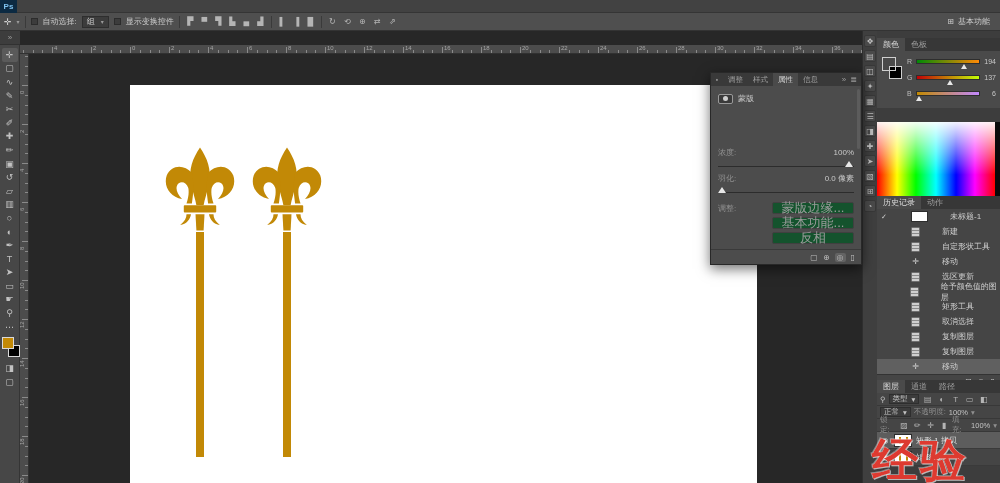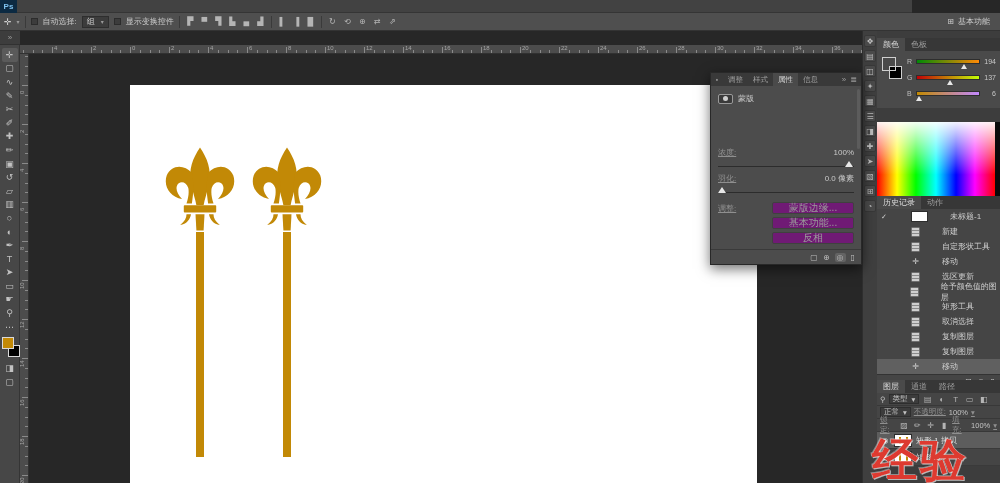--- a/index.html
+++ b/index.html
@@ -2,21 +2,21 @@
 <html><head>
 <meta charset="utf-8">
 <style>
   * { margin:0; padding:0; box-sizing:border-box; }
   html,body { width:1000px; height:483px; overflow:hidden; background:#272727;
     font-family:"Liberation Sans","DejaVu Sans",sans-serif; color:#d6d6d6; }
   .abs { position:absolute; }
   #app { position:relative; width:1000px; height:483px; }
 
   
-  #menubar { left:0; top:0; width:912px; height:13px; background:#424242;
+  #menubar { left:0; top:0; width:1000px; height:13px; background:#424242;
     display:flex; align-items:center; font-size:8px; color:#d8d8d8; border-bottom:1px solid #353535;}
   #ps-logo { width:17px; height:13px; background:#0c2a42; color:#7fc3f0; font-size:8px;
     display:flex; align-items:center; justify-content:center; font-weight:bold; margin-right:6px;}
   .menu-item { padding:0 7px; height:13px; display:flex; align-items:center; cursor:default; }
 
   
   #optionsbar { left:0; top:13px; width:1000px; height:18px; background:#4f4f4f;
     border-bottom:1px solid #333; display:flex; align-items:center; font-size:8px; gap:5px; padding:0 4px; color:#c9c9c9;}
   .sep { width:1px; height:12px; background:#3a3a3a; }
   .opt-icon { font-size:9px; color:#d0d0d0; }
@@ -130,23 +130,23 @@
   .mask-icon { width:15px; height:10px; background:#3a3a3a; border:1px solid #9a9a9a; border-radius:2px;
     display:flex; align-items:center; justify-content:center; margin-right:5px;}
   .mask-icon b { width:5px; height:5px; border-radius:50%; background:#cfcfcf; }
   .vm-thumb { width:24px; height:16px; border:1px solid #2e2e2e; margin-right:6px;
     background:repeating-linear-gradient(90deg,#bdbdbd,#bdbdbd 2px,#7d7d7d 2px,#7d7d7d 4px);}
   .prop-actions { margin-left:auto; display:flex; gap:4px; }
   .prop-actions span { font-size:9px; color:#c5c5c5; }
   .slider { position:absolute; left:7px; right:7px; height:1px; background:#2c2c2c; }
   .slider-thumb { position:absolute; top:-5px; width:0; height:0; border-left:4px solid transparent;
     border-right:4px solid transparent; border-bottom:6px solid #e8e8e8;}
-  .dim { color:#8f8f8f;text-decoration:underline; }
-  .props-btn { width:82px; height:12px; background:#701a75; border:1px solid #404040; border-radius:2px;
-    font-size:10px; color:#9a9a9a; display:flex; align-items:center; justify-content:center;}
+  .dim { color:#8f8f8f; }
+  .props-btn { width:82px; height:12px; background:#14532d; border:1px solid #404040; border-radius:2px;
+    font-size:13px; color:#9a9a9a; display:flex; align-items:center; justify-content:center;}
   #props-footer { position:absolute; left:0; right:0; bottom:0; height:15px; border-top:1px solid #3a3a3a;
     display:flex; align-items:center; justify-content:flex-end; gap:5px; padding-right:6px;}
   #props-footer .eye-on { background:#636363; border-radius:2px; padding:0 2px; }
   #props-scroll { position:absolute; right:1px; top:16px; width:3px; height:60px; background:#5c5c5c; border-radius:2px;}
 
   
   #watermark { left:872px; top:430px; font-size:46px; font-weight:bold; letter-spacing:2px; z-index:9;
     text-shadow:0 0 1px #fff, 1px 1px 0 rgba(255,255,255,.6), -1px -1px 0 rgba(255,255,255,.35); }
 </style>
 </head>

